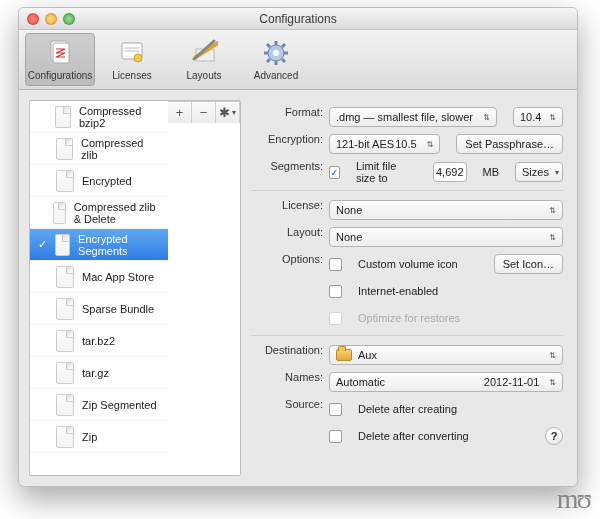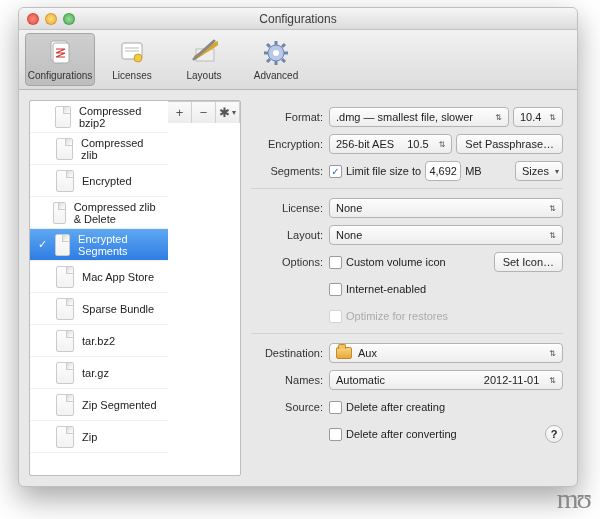--- a/index.html
+++ b/index.html
@@ -120,32 +120,31 @@
   border-right: 1px solid #d0d0d0;
   display: flex; align-items: center; justify-content: center;
   font-size: 13px; color: #555;
 }
 .form {
   flex: 1;
   padding: 6px 4px 0 0;
 }
 .frow {
   display: flex;
-  align-items: center;
   margin-bottom: 5px;
   min-height: 22px;
 }
 .flabel {
   width: 78px;
   text-align: right;
   padding-right: 6px;
   color: #333;
   font-size: 11px;
 }
-.fctrl { flex: 1; display: flex; align-items: center; gap: 4px; }
+.fctrl { flex: 1; display: flex; align-items: center; gap: 16px; }
 .popup, .btn, .inp, .seg {
   height: 20px;
   background: linear-gradient(#fdfdfd,#ededed);
   border: 1px solid #b3b3b3;
   border-radius: 4px;
   font-size: 11px;
   display: inline-flex; align-items: center;
   padding: 0 6px;
   box-shadow: 0 1px 0 #fff inset;
 }
@@ -337,21 +336,21 @@
           <div class="popup" style="width:50px">
               <span>10.4</span>
               <span class="arrow">⇅</span>
             </div>
         </div>
       </div>
       <div class="frow">
         <div class="flabel">Encryption:</div>
         <div class="fctrl">
           <div class="popup" style="flex:1">
-              <span>256-bit AES</span>
+              <span>121-bit AES</span>
               <span style="margin-left:auto;padding-right:4px">10.5</span>
               <span class="arrow">⇅</span>
             </div>
           <div class="btn">Set Passphrase…</div>
         </div>
       </div>
       <div class="frow">
         <div class="flabel">Segments:</div>
         <div class="fctrl">
           <span class="chk">✓</span>

